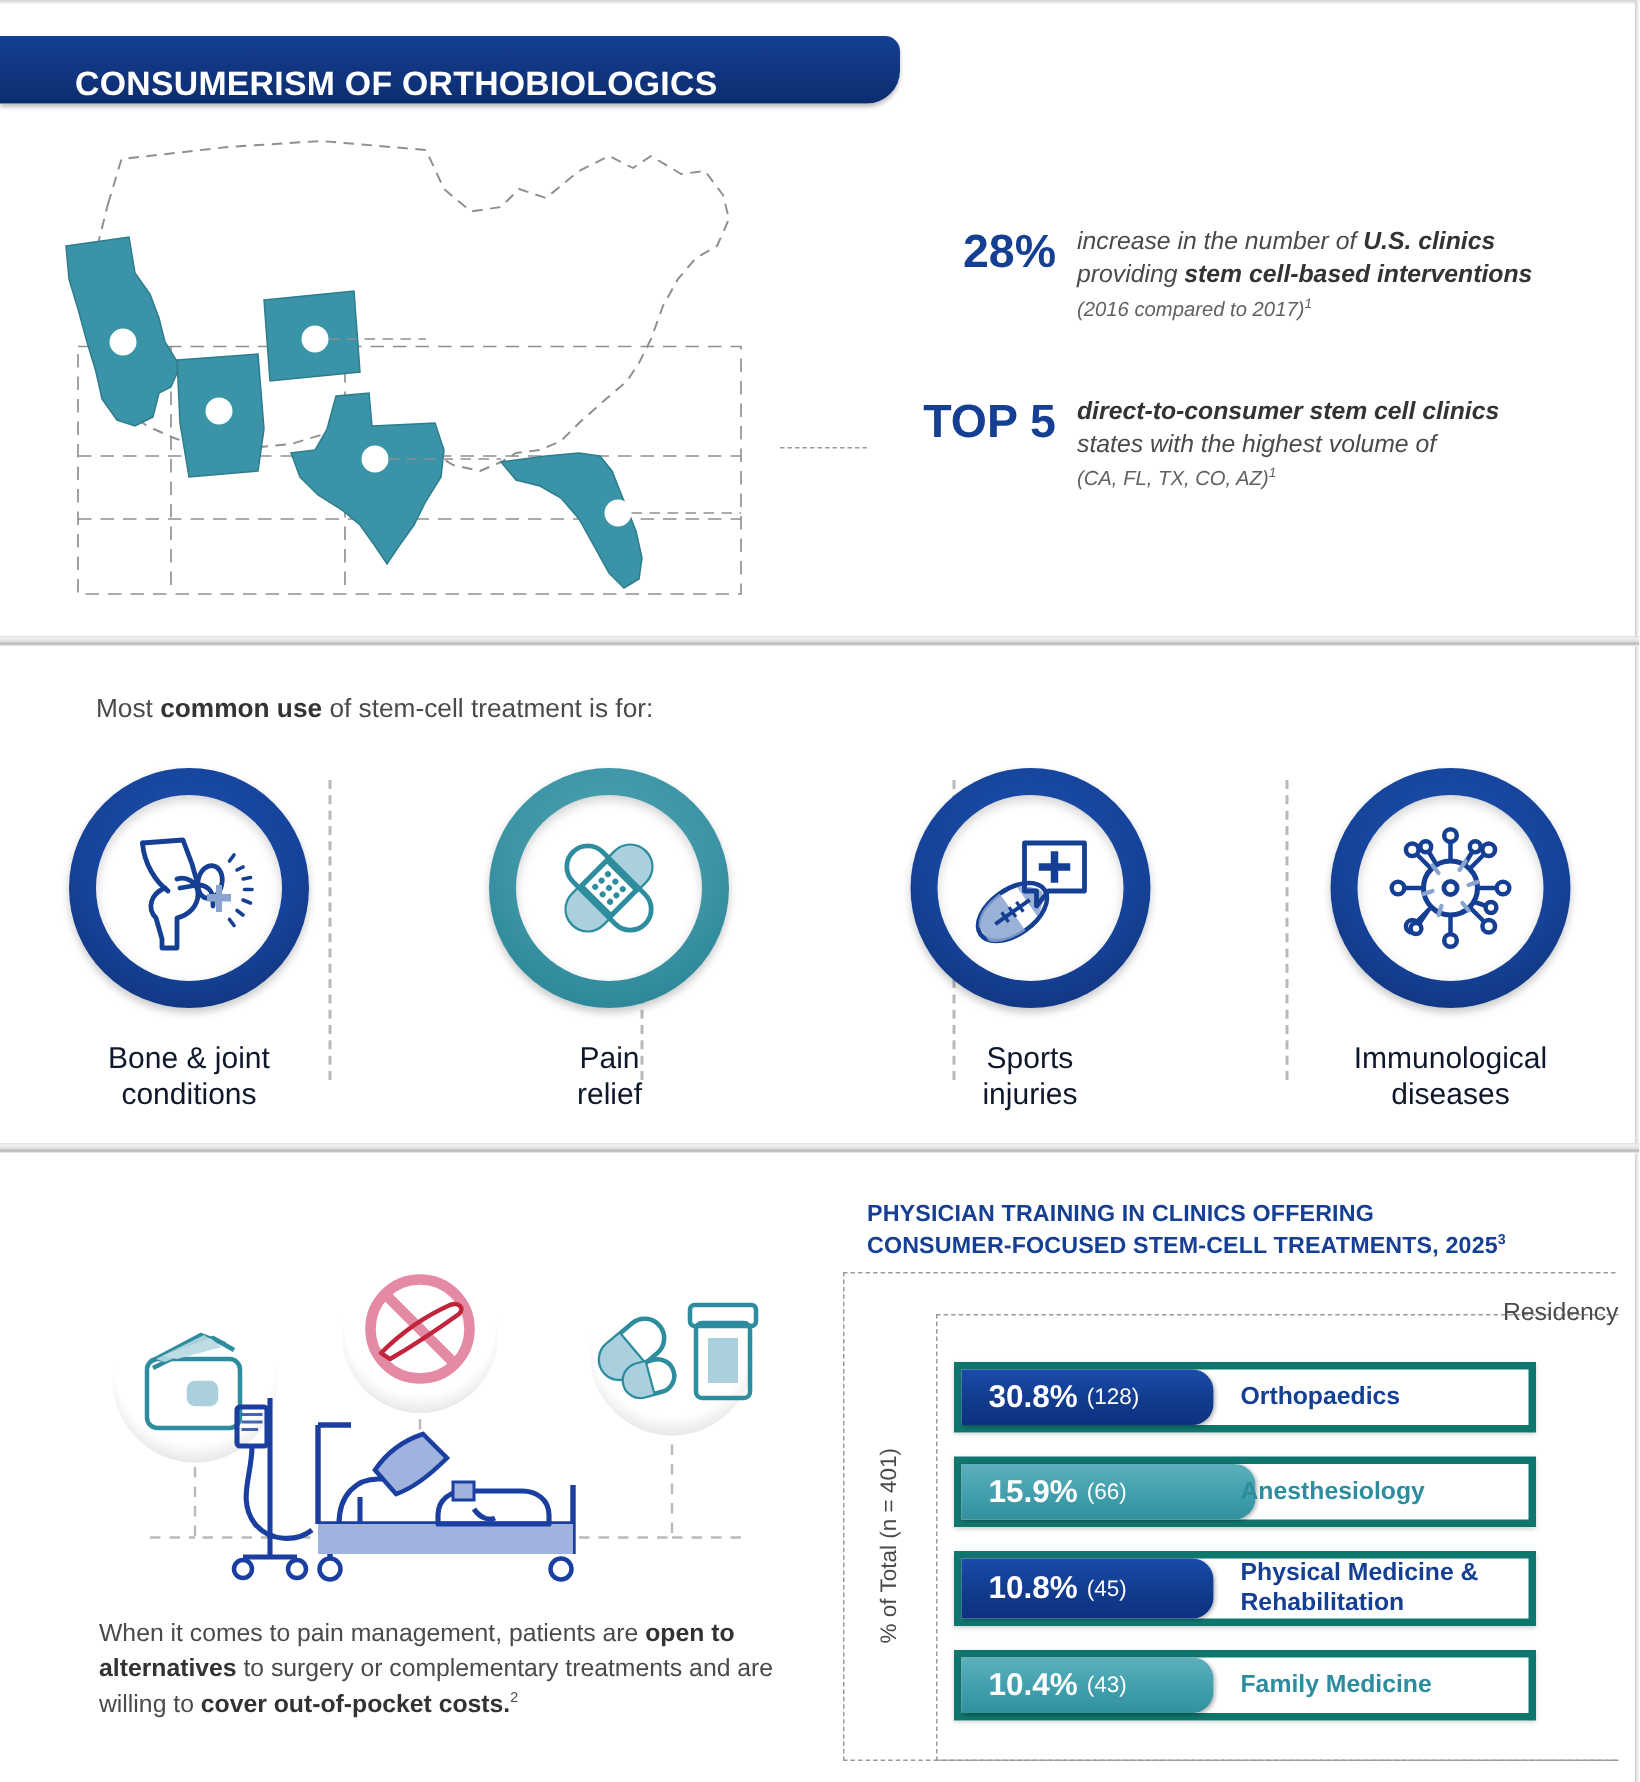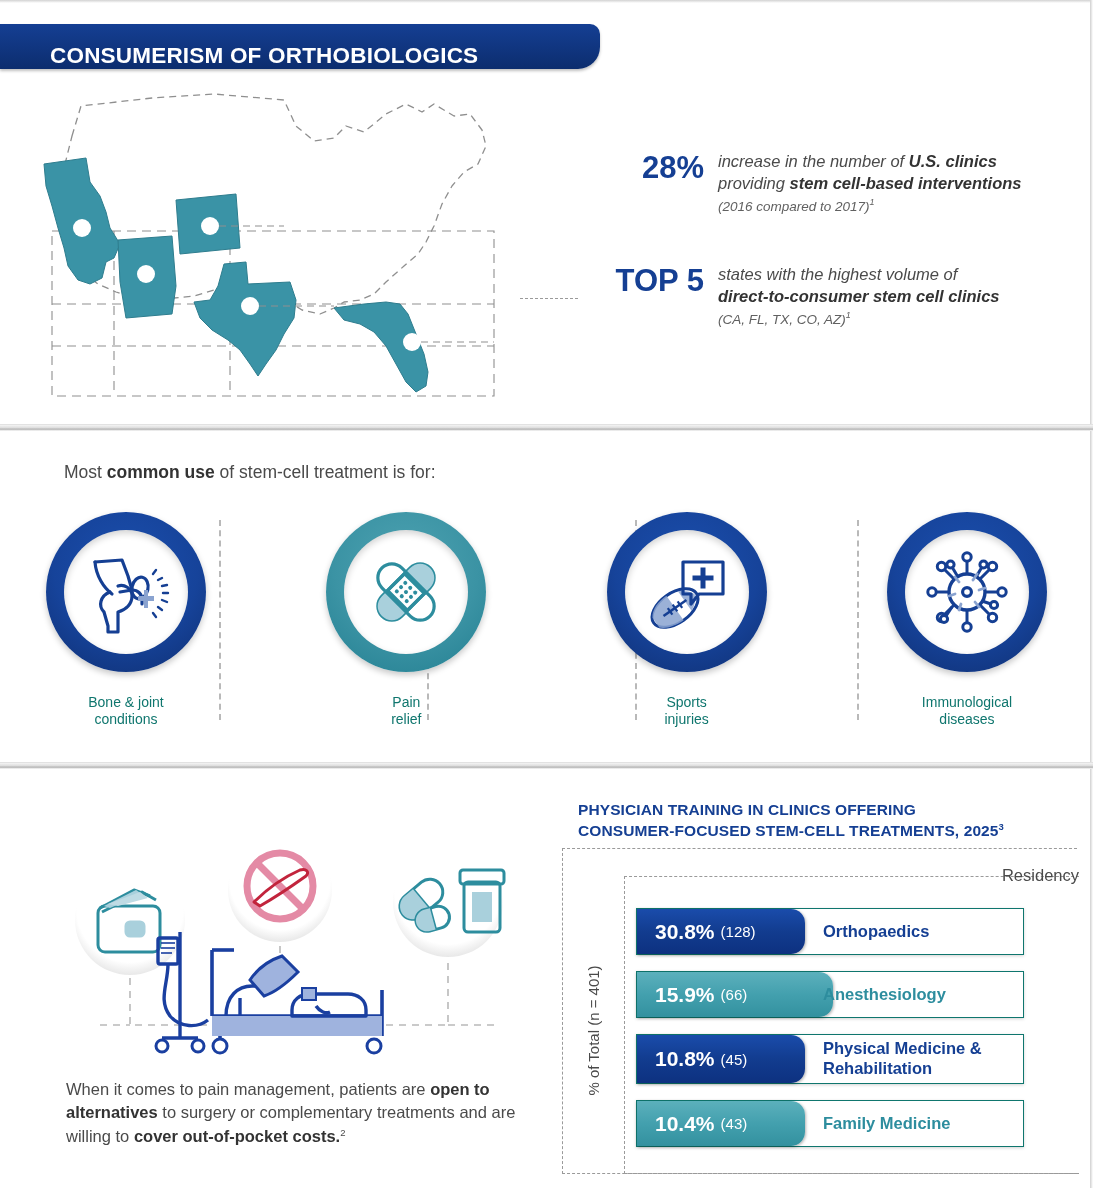--- a/index.html
+++ b/index.html
@@ -87,22 +87,22 @@
   }
   .use-circle.blue { background: radial-gradient(circle at 50% 35%, #1b4fae 0%, #16439a 55%, #0f2f72 100%); }
   .use-circle.teal { background: radial-gradient(circle at 50% 35%, #4ea3b2 0%, #3b93a4 55%, #237f91 100%); }
   .use-inner {
     width: 124px; height: 124px; border-radius: 50%;
     background: #ffffff;
     box-shadow: inset 0 3px 7px rgba(0,0,0,.18);
     display: flex; align-items: center; justify-content: center;
   }
   .use-label {
-    margin-top: 22px; text-align: center; font-size: 14px;
-    line-height: 1.22; color: #0f766e; white-space: pre-line;
+    margin-top: 22px; text-align: center; font-size: 20px;
+    line-height: 1.22; color: #0f172a; white-space: pre-line;
   }
   .use-sep {
     position: absolute; top: 520px; height: 200px;
     border-left: 2px dashed #b9b9b9;
   }
 
   
   .illus { position: absolute; left: 30px; top: 820px; width: 520px; height: 250px; }
   .illus svg { display: block; }
 
@@ -141,21 +141,21 @@
     font-size: 15px; color: #4a4a4a;
   }
   .chart-heading {
     position: absolute; left: 624px; top: 866px; width: 455px;
     text-align: right; font-size: 16.5px; color: #4a4a4a;
   }
   .bars { position: absolute; left: 636px; top: 908px; width: 388px; }
   .bar-row {
     position: relative; height: 47px; margin-bottom: 16px;
     background: #ffffff;
-    border: 1px solid #0f766e;
+    border: 5px solid #0f766e;
     box-shadow: 0 1px 3px rgba(0,0,0,.18);
     display: flex; align-items: center;
   }
   .bar-fill {
     position: absolute; left: 0; top: 0; height: 100%;
     border-top-right-radius: 14px; border-bottom-right-radius: 14px;
     display: flex; align-items: center; padding-left: 18px;
     box-shadow: 1px 1px 3px rgba(0,0,0,.3);
   }
   .bar-fill.blue { background: linear-gradient(180deg,#1a4cab 0%,#123c8f 50%,#0d3180 100%); }
@@ -252,24 +252,24 @@
         <div class="stat-sub">
           <span>(2016 compared to 2017)</span><sup>1</sup>
         </div>
       </div>
     </div>
 
     <div class="stat" style="margin-bottom:0;">
       <div class="stat-big">TOP 5</div>
       <div class="stat-body">
         <div class="stat-line">
+          <b>direct-to-consumer stem cell clinics</b>
+        </div>
+        <div class="stat-line">
           <span>states with the highest volume of</span>
-        </div>
-        <div class="stat-line">
-          <b>direct-to-consumer stem cell clinics</b>
         </div>
         <div class="stat-sub">
           <span>(CA, FL, TX, CO, AZ)</span><sup>1</sup>
         </div>
       </div>
     </div>
   </div>
 
   <div class="divider d1"></div>
 

